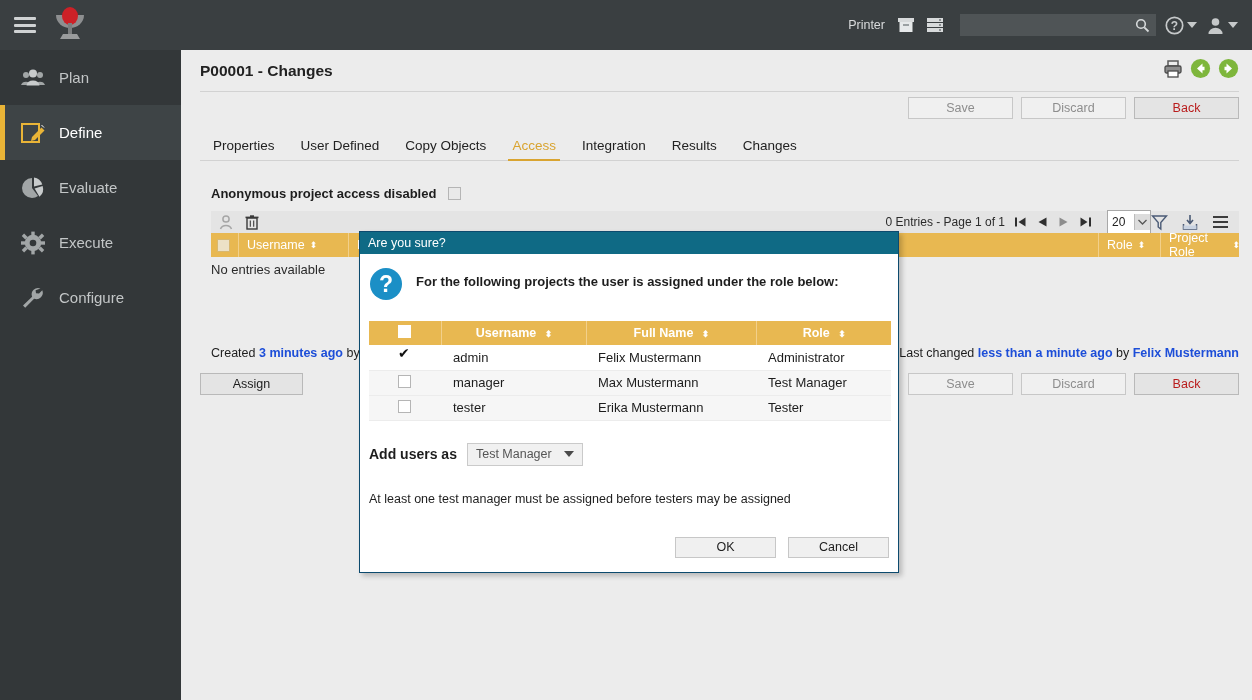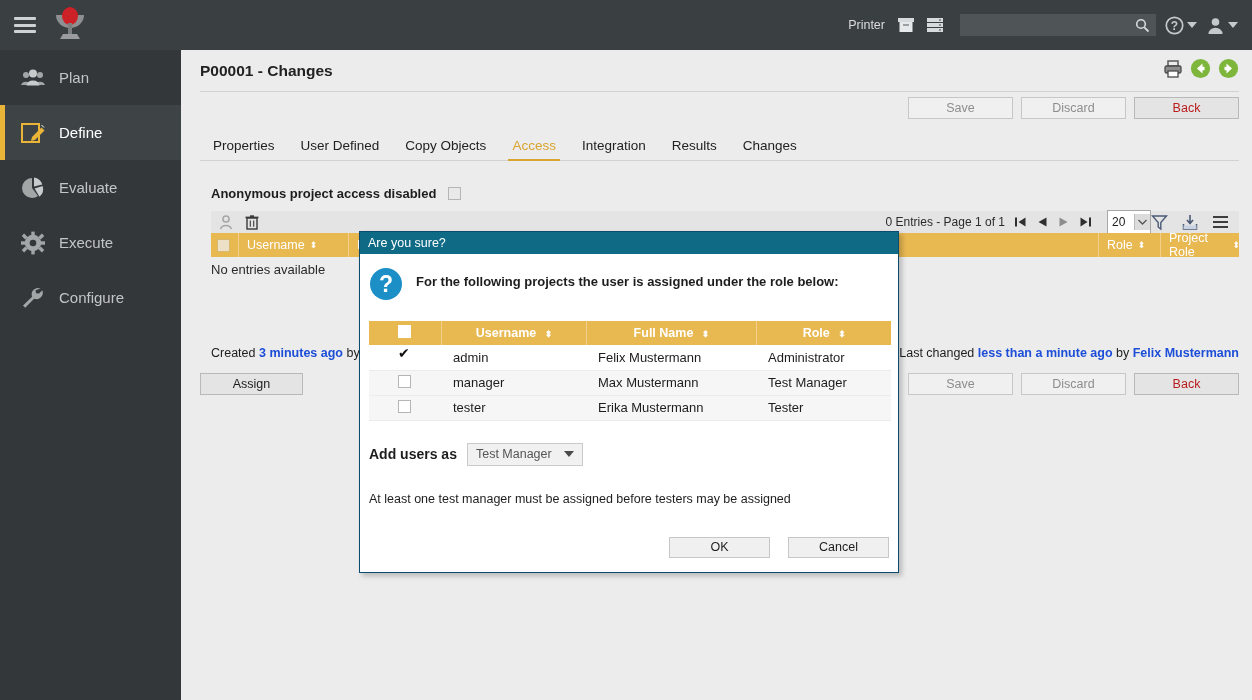--- a/index.html
+++ b/index.html
@@ -242,21 +242,21 @@
     font-size: 12.5px; color: #555; cursor: pointer;
   }
   .dd-caret {
     width: 0; height: 0; border-left: 5px solid transparent;
     border-right: 5px solid transparent; border-top: 6px solid #4a4a4a;
   }
   .dlg-note {
     margin: 26px 0 0 9px; font-size: 12.5px; color: #1d1d1d;
   }
   .dlg-btns {
-    position: absolute; right: 9px; bottom: 14px; display: flex; gap: 18px;
+    position: absolute; right: 9px; bottom: 14px; display: flex; gap: 12px;
   }
   .dlg-btn {
     width: 101px; height: 21px; line-height: 19px; text-align: center;
     background: #f0f0f0; border: 1px solid #c7c7c7; font-size: 12.5px; color: #1d1d1d;
     cursor: pointer;
   }
   svg { display: block; }
 </style>
 </head>
 <body>

